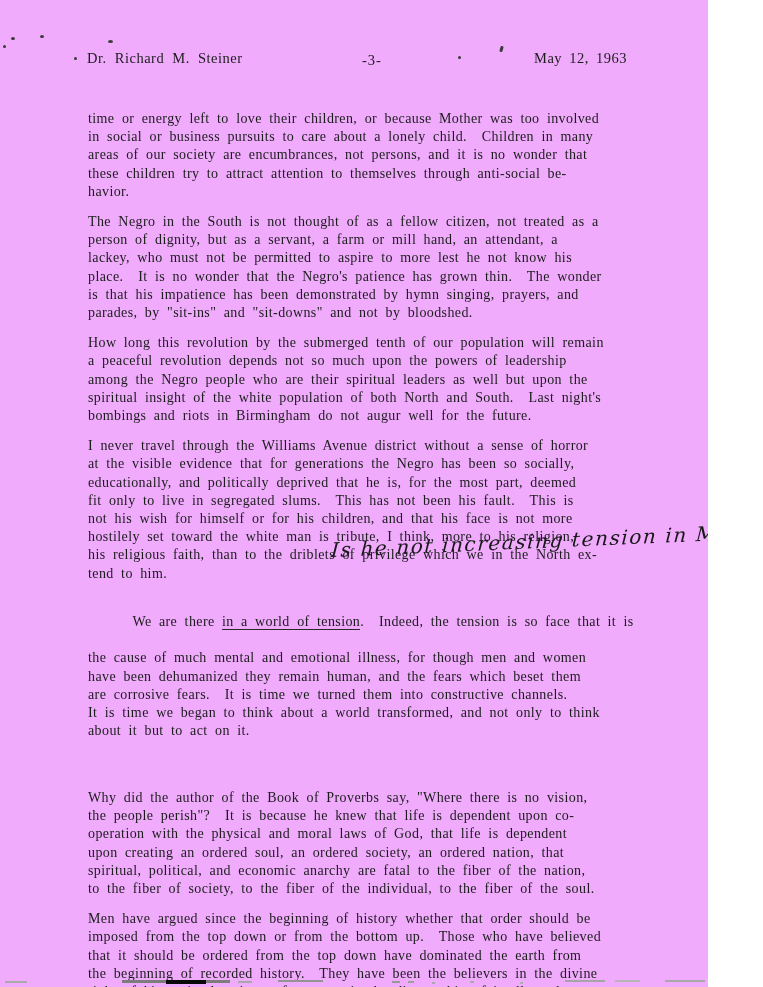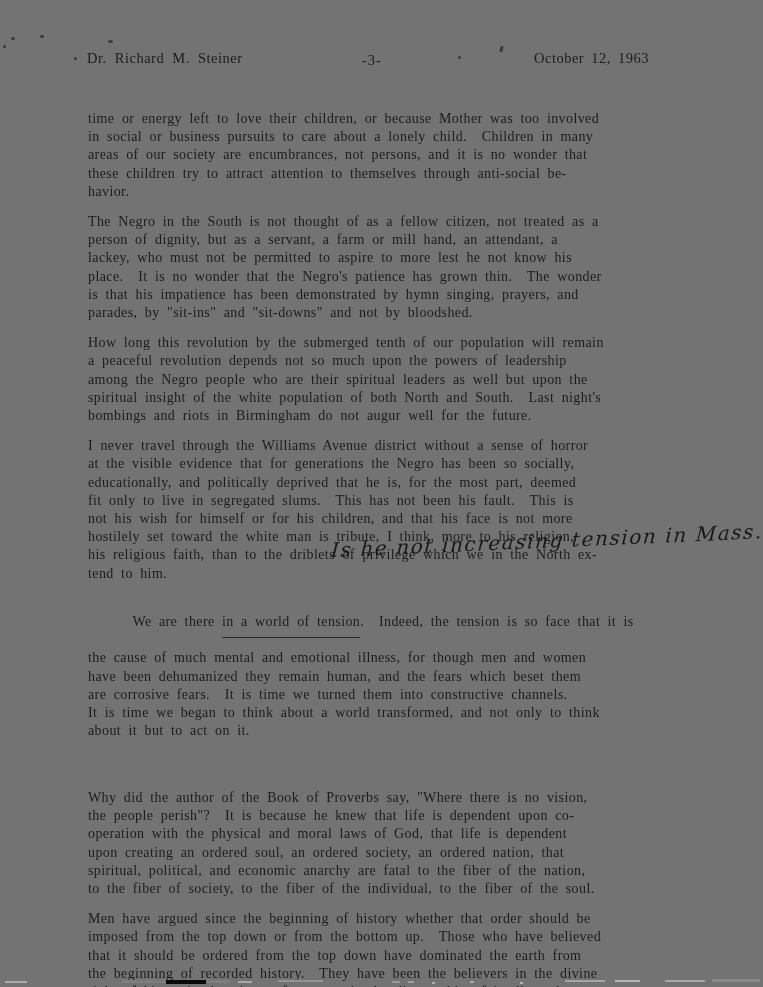--- a/index.html
+++ b/index.html
@@ -2,23 +2,23 @@
 <html><head>
 <meta charset="utf-8">
 <style>
   html, body {
     margin: 0;
     padding: 0;
     background: #ffffff;
   }
   .page {
     position: relative;
-    width: 763px;
+    width: 708px;
     height: 987px;
-    background: #737373;
+    background: #f0abfc;
     overflow: hidden;
     font-family: "Liberation Serif", "DejaVu Serif", serif;
     color: #1c1c1c;
   }
   
   .header-name {
     position: absolute;
     left: 87px;
     top: 50px;
     font-size: 14.5px;
@@ -55,21 +55,21 @@
     letter-spacing: 0.4px;
     word-spacing: 3.5px;
     white-space: pre-wrap;
     margin: 12px 0 12px 0;
   }
   .para .rest-lines {
     white-space: pre-wrap;
   }
   .underlined {
     border-bottom: 1.6px solid #2a2a2a;
-    padding-bottom: 8px;
+    padding-bottom: 0;
   }
   
   .annotation {
     position: absolute;
     left: 332px;
     top: 538px;
     width: 440px;
     font-family: "DejaVu Serif", serif;
     font-style: italic;
     font-size: 20px;
@@ -89,21 +89,21 @@
     position: absolute;
   }
 </style>
 </head>
 <body>
 
 <div class="page">
 
   <div class="header-name">Dr. Richard M. Steiner</div>
   <div class="header-page-number">-3-</div>
-  <div class="header-date">October 12, 1963</div>
+  <div class="header-date">May 12, 1963</div>
 
   <div class="body-text">
 
     <div class="para">time or energy left to love their children, or because Mother was too involved
 in social or business pursuits to care about a lonely child.  Children in many
 areas of our society are encumbrances, not persons, and it is no wonder that
 these children try to attract attention to themselves through anti-social be-
 havior.</div>
 
     <div class="para">The Negro in the South is not thought of as a fellow citizen, not treated as a

